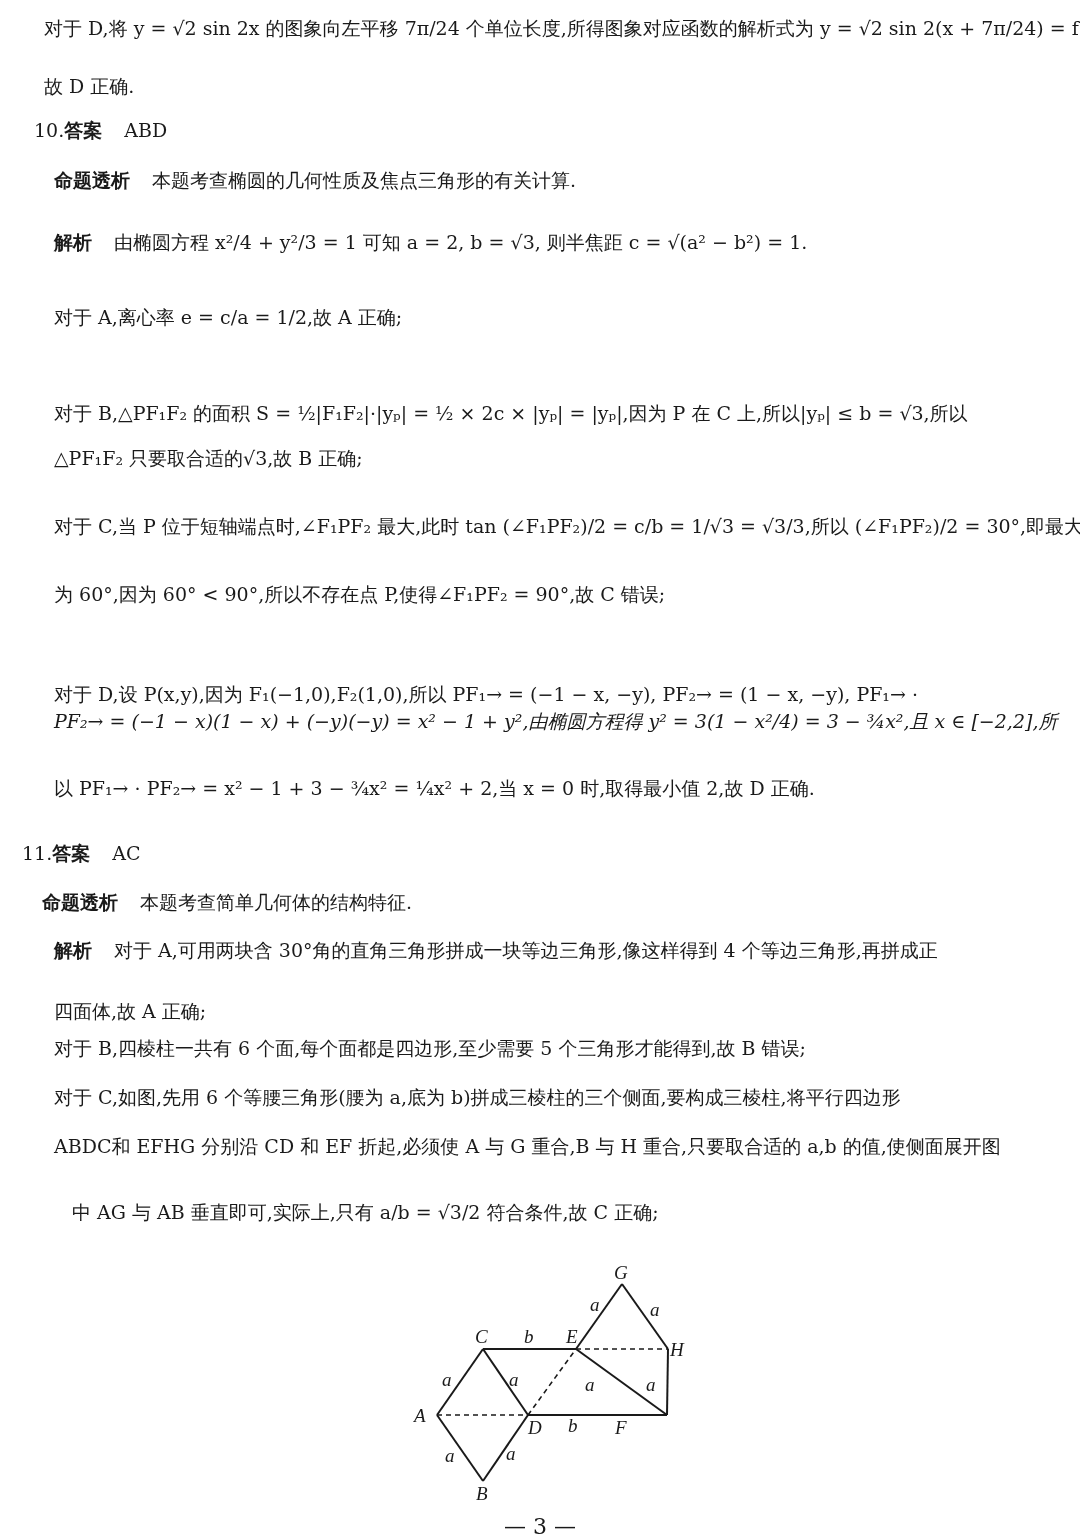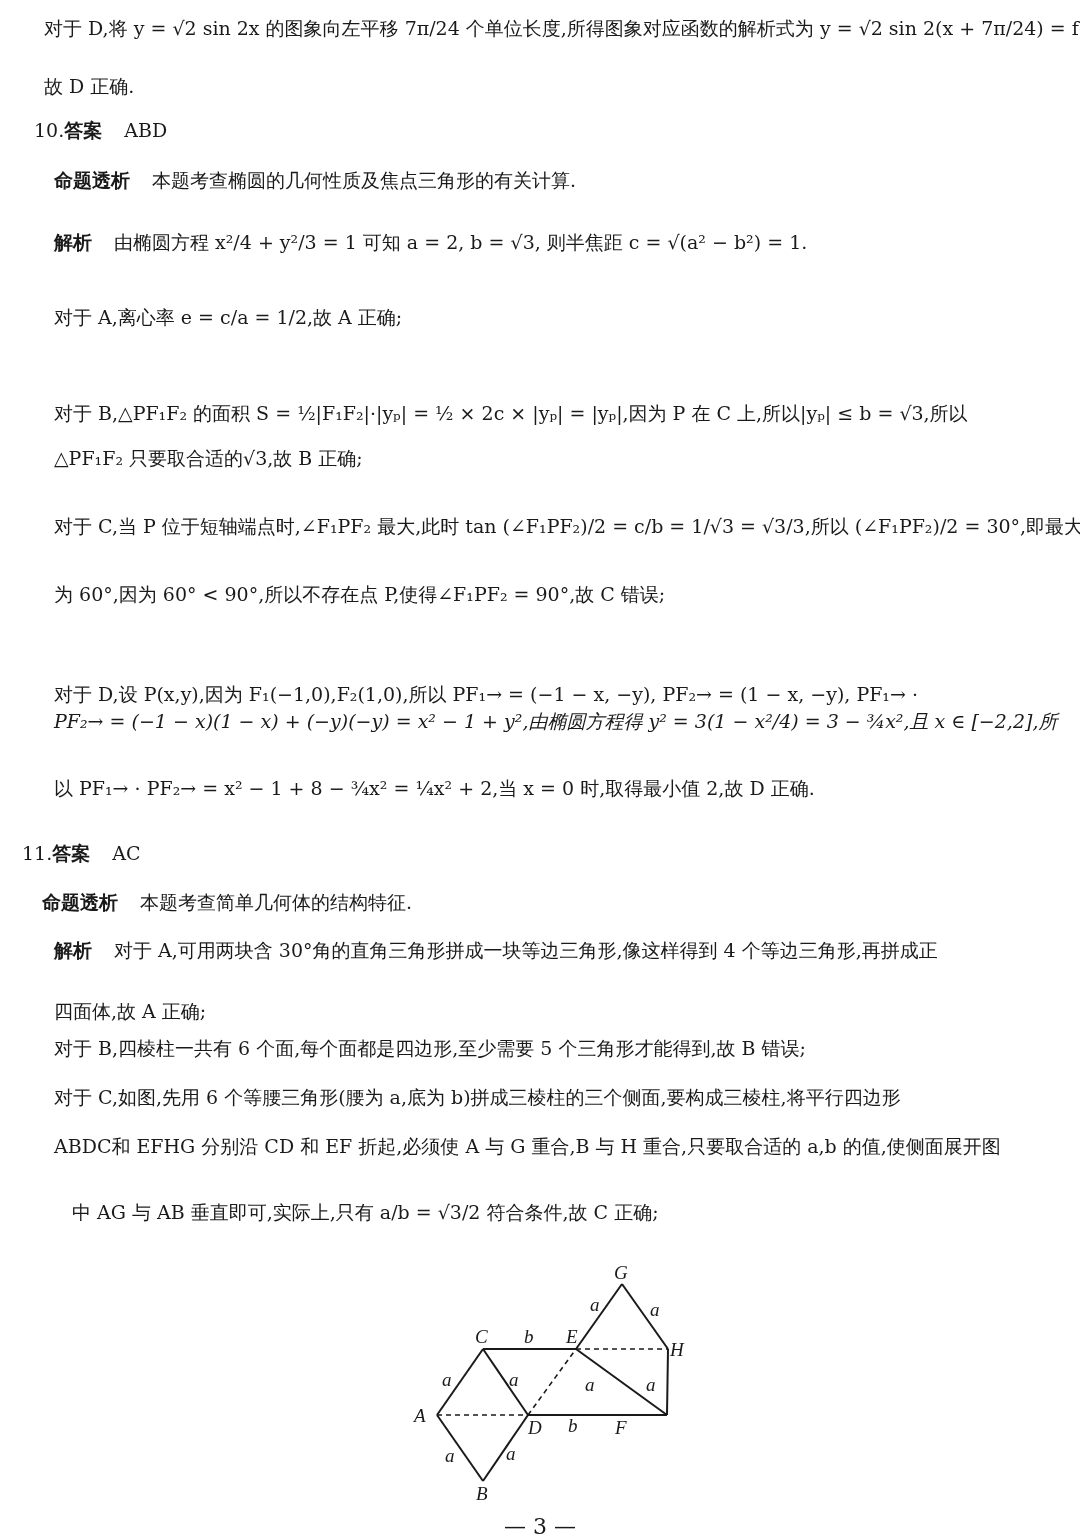--- a/index.html
+++ b/index.html
@@ -26,21 +26,21 @@
 <div class="line" style="left:54px;top:230px;text-align:center;">
   <span class="bold">解析</span><span class="gap"></span><span>由椭圆方程 x²/4 + y²/3 = 1 可知 a = 2, b = √3, 则半焦距 c = √(a² − b²) = 1.</span>
 </div>
 <div class="line" style="left:54px;top:305px;">对于 A,离心率 e = c/a = 1/2,故 A 正确;</div>
 <div class="line" style="left:54px;top:378px;margin-top:23px;">对于 B,△PF₁F₂ 的面积 S = ½|F₁F₂|·|yₚ| = ½ × 2c × |yₚ| = |yₚ|,因为 P 在 C 上,所以|yₚ| ≤ b = √3,所以</div>
 <div class="line" style="left:54px;top:446px;">△PF₁F₂ 只要取合适的√3,故 B 正确;</div>
 <div class="line" style="left:54px;top:514px;">对于 C,当 P 位于短轴端点时,∠F₁PF₂ 最大,此时 tan (∠F₁PF₂)/2 = c/b = 1/√3 = √3/3,所以 (∠F₁PF₂)/2 = 30°,即最大角</div>
 <div class="line" style="left:54px;top:582px;">为 60°,因为 60° &lt; 90°,所以不存在点 P,使得∠F₁PF₂ = 90°,故 C 错误;</div>
 <div class="line" style="left:54px;top:640px;margin-top:42px;">对于 D,设 P(x,y),因为 F₁(−1,0),F₂(1,0),所以 PF₁→ = (−1 − x, −y), PF₂→ = (1 − x, −y), PF₁→ ·</div>
 <div class="line" style="left:54px;top:709px;font-style:italic;">PF₂→ = (−1 − x)(1 − x) + (−y)(−y) = x² − 1 + y²,由椭圆方程得 y² = 3(1 − x²/4) = 3 − ¾x²,且 x ∈ [−2,2],所</div>
-<div class="line" style="left:54px;top:776px;">以 PF₁→ · PF₂→ = x² − 1 + 8 − ¾x² = ¼x² + 2,当 x = 0 时,取得最小值 2,故 D 正确.</div>
+<div class="line" style="left:54px;top:776px;">以 PF₁→ · PF₂→ = x² − 1 + 3 − ¾x² = ¼x² + 2,当 x = 0 时,取得最小值 2,故 D 正确.</div>
 
 <div class="line" style="left:22px;top:841px;">
   <span>11.</span><span class="bold">答案</span><span class="gap"></span><span>AC</span>
 </div>
 <div class="line" style="left:42px;top:890px;">
   <span class="bold">命题透析</span><span class="gap"></span><span>本题考查简单几何体的结构特征.</span>
 </div>
 <div class="line" style="left:54px;top:938px;">
   <span class="bold">解析</span><span class="gap"></span><span>对于 A,可用两块含 30°角的直角三角形拼成一块等边三角形,像这样得到 4 个等边三角形,再拼成正</span>
 </div>

